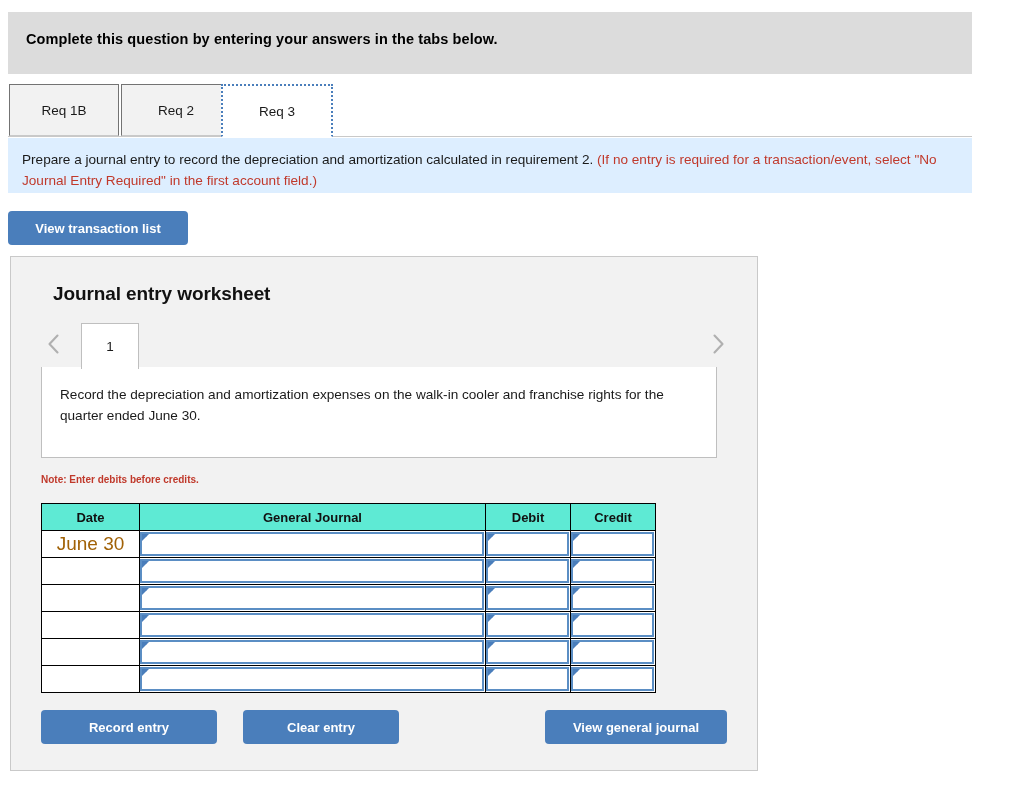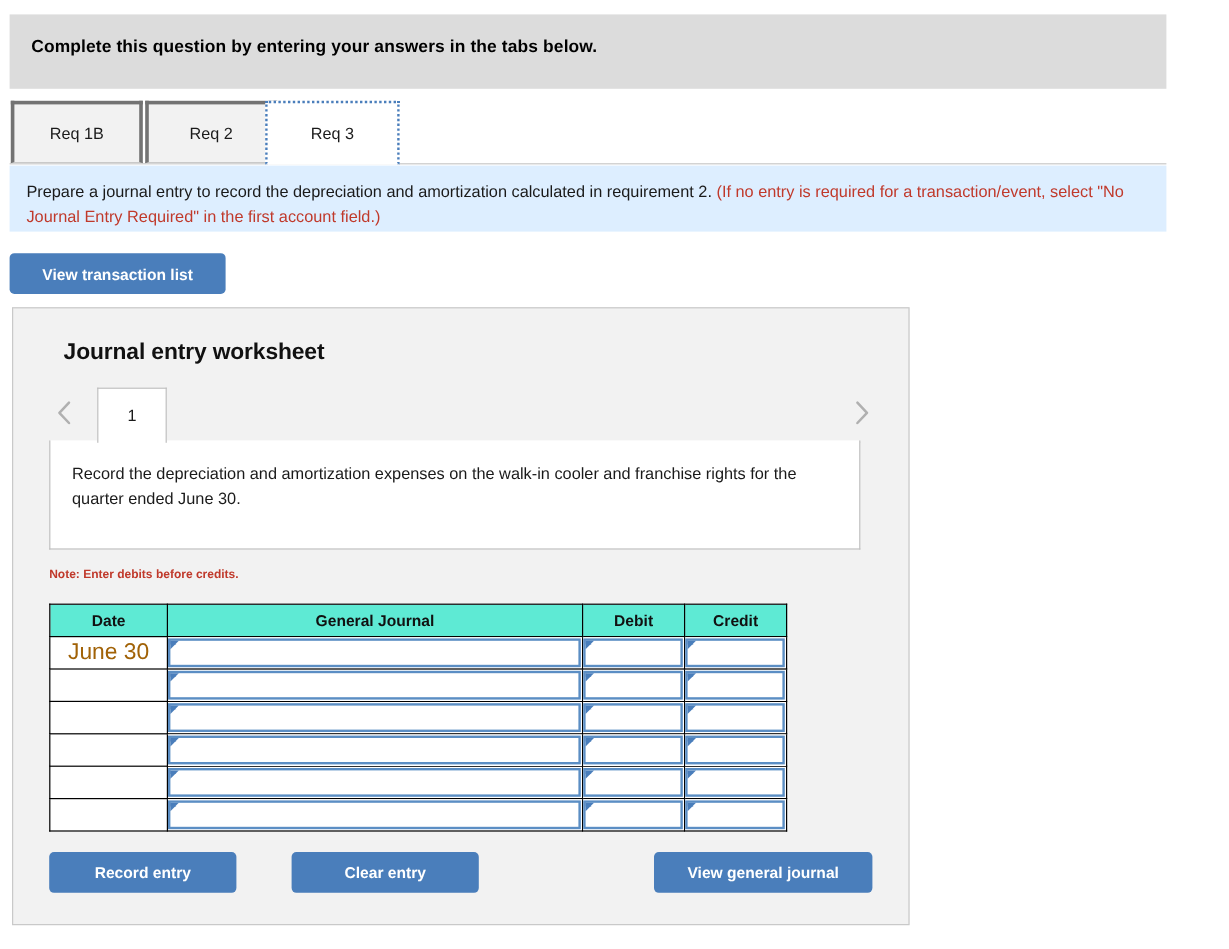--- a/index.html
+++ b/index.html
@@ -57,21 +57,21 @@
     position: absolute;
     top: 2px;
     height: 52px;
     box-sizing: border-box;
     display: flex;
     align-items: center;
     justify-content: center;
     font-size: 13.5px;
     color: #1a1a1a;
     background: #f2f2f2;
-    border: 3px solid #737373;
+    border: 1px solid #737373;
     border-bottom: 1px solid #c9c9c9;
     cursor: pointer;
     user-select: none;
   }
   .tab.active {
     background: #ffffff;
     border: 2px dotted #4a7ebb;
     border-bottom: 1px solid #ffffff;
     z-index: 3;
     height: 53px;
@@ -291,21 +291,21 @@
     border-bottom: 0 solid transparent;
     border-left: 5px solid #4a7ebb;
     border-top: 3px solid transparent;
   }
 
   
   .btn-record {
     position: absolute;
     left: 30px;
     top: 453px;
-    width: 156px;
+    width: 176px;
     height: 34px;
   }
   .btn-clear {
     position: absolute;
     left: 232px;
     top: 453px;
     width: 156px;
     height: 34px;
   }
   .btn-view-journal {

